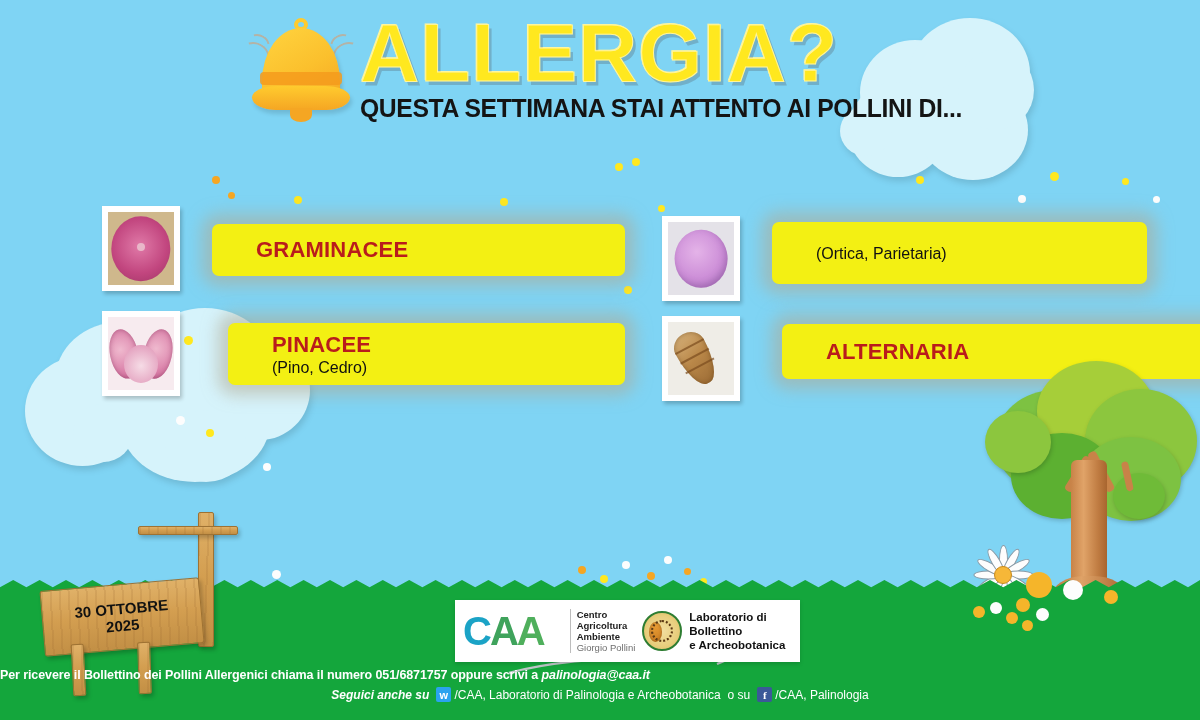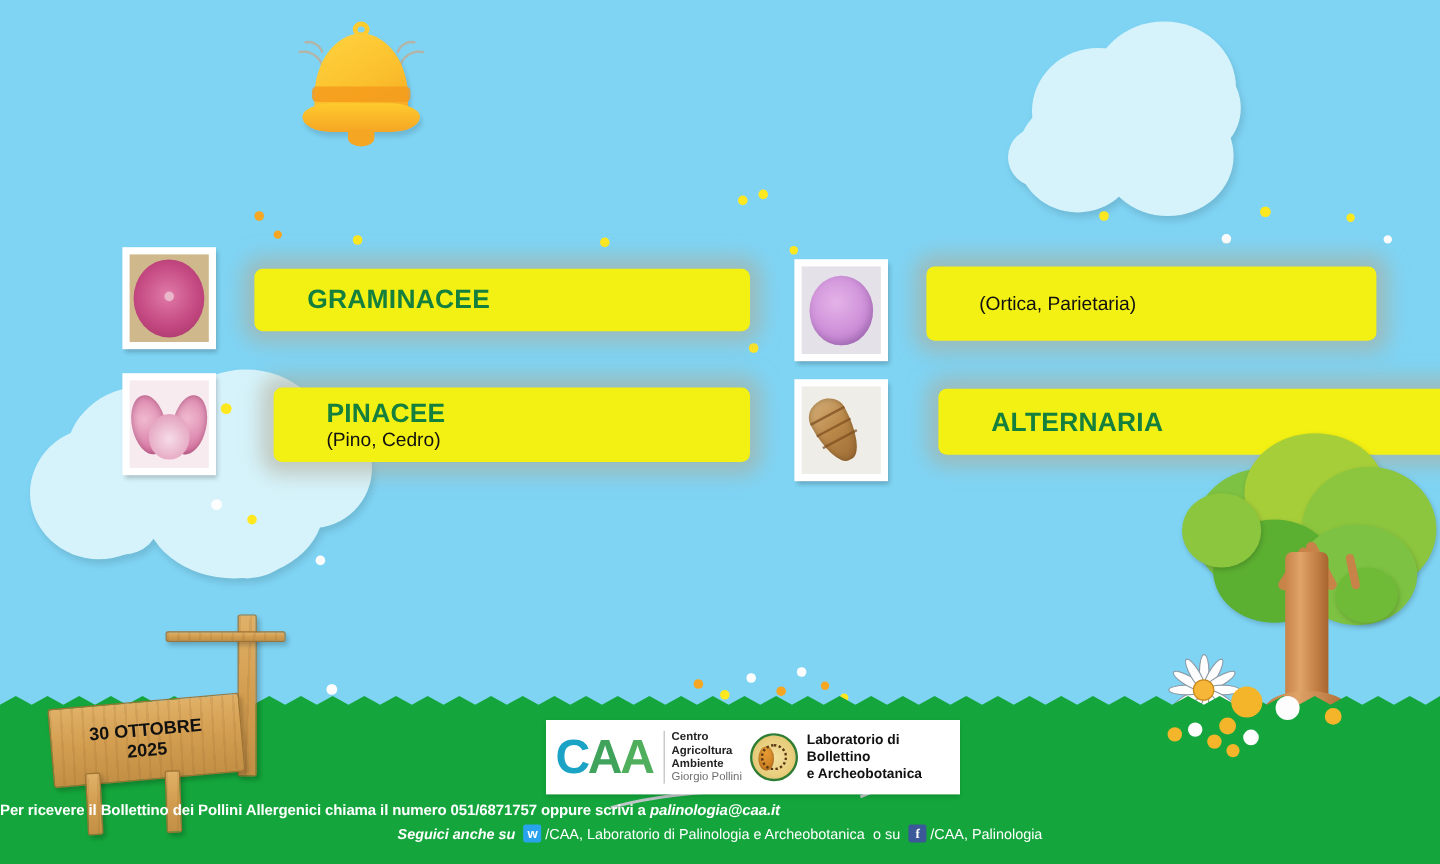--- a/index.html
+++ b/index.html
@@ -135,21 +135,21 @@
   .pic.alternaria .spore i {
     position:absolute; left:0; width:100%; height:2px; background:#7A4C1E; opacity:.7;
   }
 
   .label {
     position:absolute; background:#F3F013; border-radius:7px;
     box-shadow:0 0 16px 10px rgba(176,170,146,.55);
     display:flex; flex-direction:column; justify-content:center;
     padding:4px 0 4px 44px;
   }
-  .label .name { font-size:22px; font-weight:700; color:#15803d; letter-spacing:.2px; }
+  .label .name { font-size:22px; font-weight:700; color:#b91c1c; letter-spacing:.2px; }
   .label .sub  { font-size:16px; font-weight:400; color:#111; margin-top:1px; }
 
   
   #signpost { position:absolute; left:30px; top:512px; width:290px; height:180px; }
   .wood {
     background:
       repeating-linear-gradient(92deg, rgba(150,100,45,.16) 0 2px, rgba(150,100,45,0) 2px 9px),
       linear-gradient(180deg,#E0B168 0%, #D39E50 48%, #C28F45 100%);
     border:1.5px solid #9E7233; box-shadow:2px 3px 4px rgba(0,0,0,.22);
   }
@@ -238,21 +238,21 @@
   #logobar {
     position:absolute; left:455px; top:600px; width:345px; height:62px;
     background:#FFFFFF; display:flex; align-items:center; padding:4px 8px; gap:7px;
     box-shadow:0 2px 4px rgba(0,0,0,.15);
   }
   .caa-mark { display:flex; align-items:center; font-size:40px; font-weight:700; letter-spacing:-2px; line-height:1; }
   .caa-c { color:#1BA3C6; }
   .caa-a1 { color:#3FA35C; }
   .caa-a2 { color:#4FAF5C; }
   .caa-txt {
-    border-left:1.5px solid #BDBDBD; padding-left:6px; margin-left:2px;
+    border-left:1.5px solid #BDBDBD; padding-left:6px; margin-left:19px;
     font-size:9.5px; font-weight:700; color:#222; line-height:1.18;
   }
   .caa-txt .sub4 { font-weight:400; color:#6E6E6E; font-size:9.5px; }
   .palino-badge {
     width:40px; height:40px; border-radius:50%; flex:0 0 40px;
     background:radial-gradient(circle at 50% 50%, #F2DFA0 0%, #E8CE7D 60%, #D9B95C 100%);
     border:2.5px solid #2E7D32; position:relative; overflow:hidden;
   }
   .palino-badge .spiral {
     position:absolute; left:50%; top:50%; width:22px; height:22px; margin:-11px 0 0 -11px;
@@ -341,20 +341,24 @@
     <span class="bell-line bl2"></span>
     <span class="bell-line bl3"></span>
     <span class="bell-line bl4"></span>
     <span class="bell-top"></span>
     <span class="bell-body"></span>
     <span class="bell-band"></span>
     <span class="bell-skirt"></span>
     <span class="bell-clap"></span>
   </div>
 
+  <div id="title-block">
+    <div class="title-main">ALLERGIA?</div>
+    <div class="title-sub">QUESTA SETTIMANA STAI ATTENTO AI POLLINI DI...</div>
+  </div>
 
   <div class="item">
     <div class="thumb" style="left:102px;top:206px;">
       <div class="pic graminacee">
           <span class="pore"></span>
         </div>
     </div>
     <div class="label" style="left:212px;top:224px;width:413px;height:52px;">
       <span class="name">GRAMINACEE</span>
     </div>

